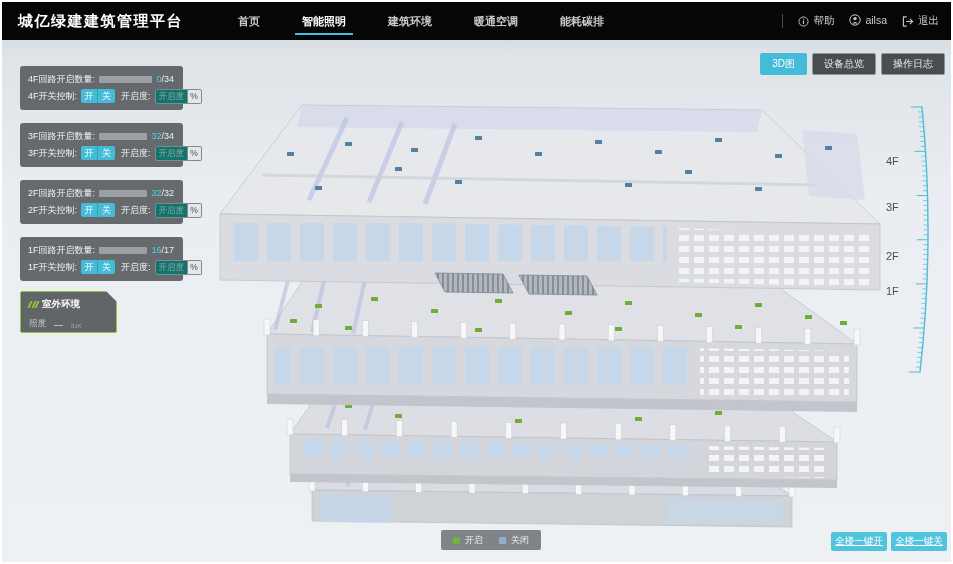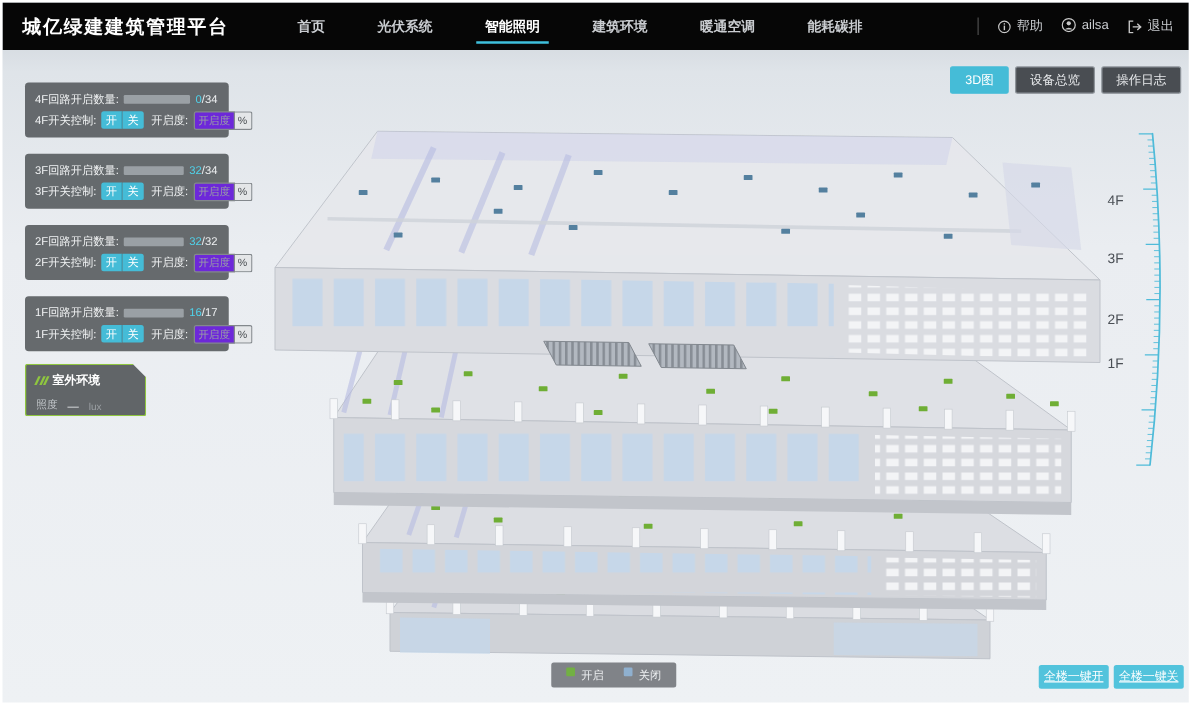--- a/index.html
+++ b/index.html
@@ -33,21 +33,21 @@
   .bar { flex:1; height:7px; background:#9aa0a5; border-radius:1px; overflow:hidden; margin:0 4px; min-width:10px; }
   .bar-fill { height:100%; background:repeating-linear-gradient(90deg,#40c2de 0 3px,#565a5e 3px 5px); }
   .p-val { color:#4fd2ea; }
   .p-tot { color:#eef0f2; margin-right:1px; }
   .switch { display:flex; margin:0 6px 0 4px; }
   .sw-btn { width:17px; height:14px; background:#45bcd7; color:#fff; font-size:9px;
             display:flex; align-items:center; justify-content:center; cursor:pointer; }
   .sw-btn.on { border-radius:2px 0 0 2px; border-right:1px solid #2ea2bd; }
   .sw-btn.off { border-radius:0 2px 2px 0; }
   .dim-wrap { display:flex; margin-left:4px; }
-  .dim-input { width:33px; height:15px; background:#6d28d9; border:1px solid #83888c;
+  .dim-input { width:33px; height:15px; background:#0f766e; border:1px solid #83888c;
                color:#c3c7cb; font-size:8.5px; padding:0 3px; border-radius:2px 0 0 2px;
                font-family:Liberation Sans, sans-serif; }
   .dim-input::placeholder { color:#9aa0a4; }
   .pct-btn { width:14px; height:15px; background:#e4e6e8; color:#4b4f53; font-size:8.5px;
              display:flex; align-items:center; justify-content:center; border-radius:0 2px 2px 0;
              border:1px solid #83888c; border-left:none; cursor:pointer; }
 
   
   .outdoor { position:absolute; left:18px; top:289px; width:97px; height:42px; z-index:4;
              background:rgba(86,90,94,.93); border:1px solid #8fc63f; border-radius:2px;
@@ -67,40 +67,39 @@
   .vbtn.active { background:#45bcd7; color:#fff; border:1px solid #45bcd7; }
   .vbtn.dark { background:rgba(60,64,68,.92); color:#e8eaec; border:1px solid #8d9399; }
 
   
   .floor-label { position:absolute; left:884px; font-size:11px; color:#4a4f55; z-index:3; cursor:pointer; }
   #ruler { position:absolute; left:900px; top:100px; z-index:2; }
 
   
   .legend { position:absolute; left:439px; top:528px; height:20px; padding:0 12px; z-index:4;
             background:rgba(108,112,116,.85); border-radius:2px; display:flex; align-items:center; gap:16px; }
-  .legend-item { display:flex; align-items:flex-start; gap:5px; font-size:9px; color:#eef0f2; }
+  .legend-item { display:flex; align-items:center; gap:5px; font-size:9px; color:#eef0f2; }
   .swatch { width:7px; height:7px; border-radius:1px; }
   .bottom-buttons { position:absolute; right:4px; top:530px; display:flex; gap:4px; z-index:4; }
   .bbtn { width:56px; height:19px; background:#52c3dc; color:#fff; font-size:9.5px;
           display:flex; align-items:center; justify-content:center; border-radius:2px; cursor:pointer;text-decoration:underline; }
 
   
   #building { position:absolute; left:195px; top:88px; z-index:1; }
 </style>
 </head>
 <body>
 
 <div class="frame">
 <div class="app">
 
   <header>
     <div class="title">城亿绿建建筑管理平台</div>
     <nav>
       <div class="nav-item">首页</div>
-      <div class="nav-item">光伏系统</div>
       <div class="nav-item active">智能照明</div>
       <div class="nav-item">建筑环境</div>
       <div class="nav-item">暖通空调</div>
       <div class="nav-item">能耗碳排</div>
     </nav>
     <div class="utils">
       <div class="hdr-divider"></div>
       <div class="util">
         <svg width="11" height="11" viewBox="0 0 12 12">
           <circle cx="6" cy="6" r="5" fill="none" stroke="#c8c8c8" stroke-width="1"></circle>

